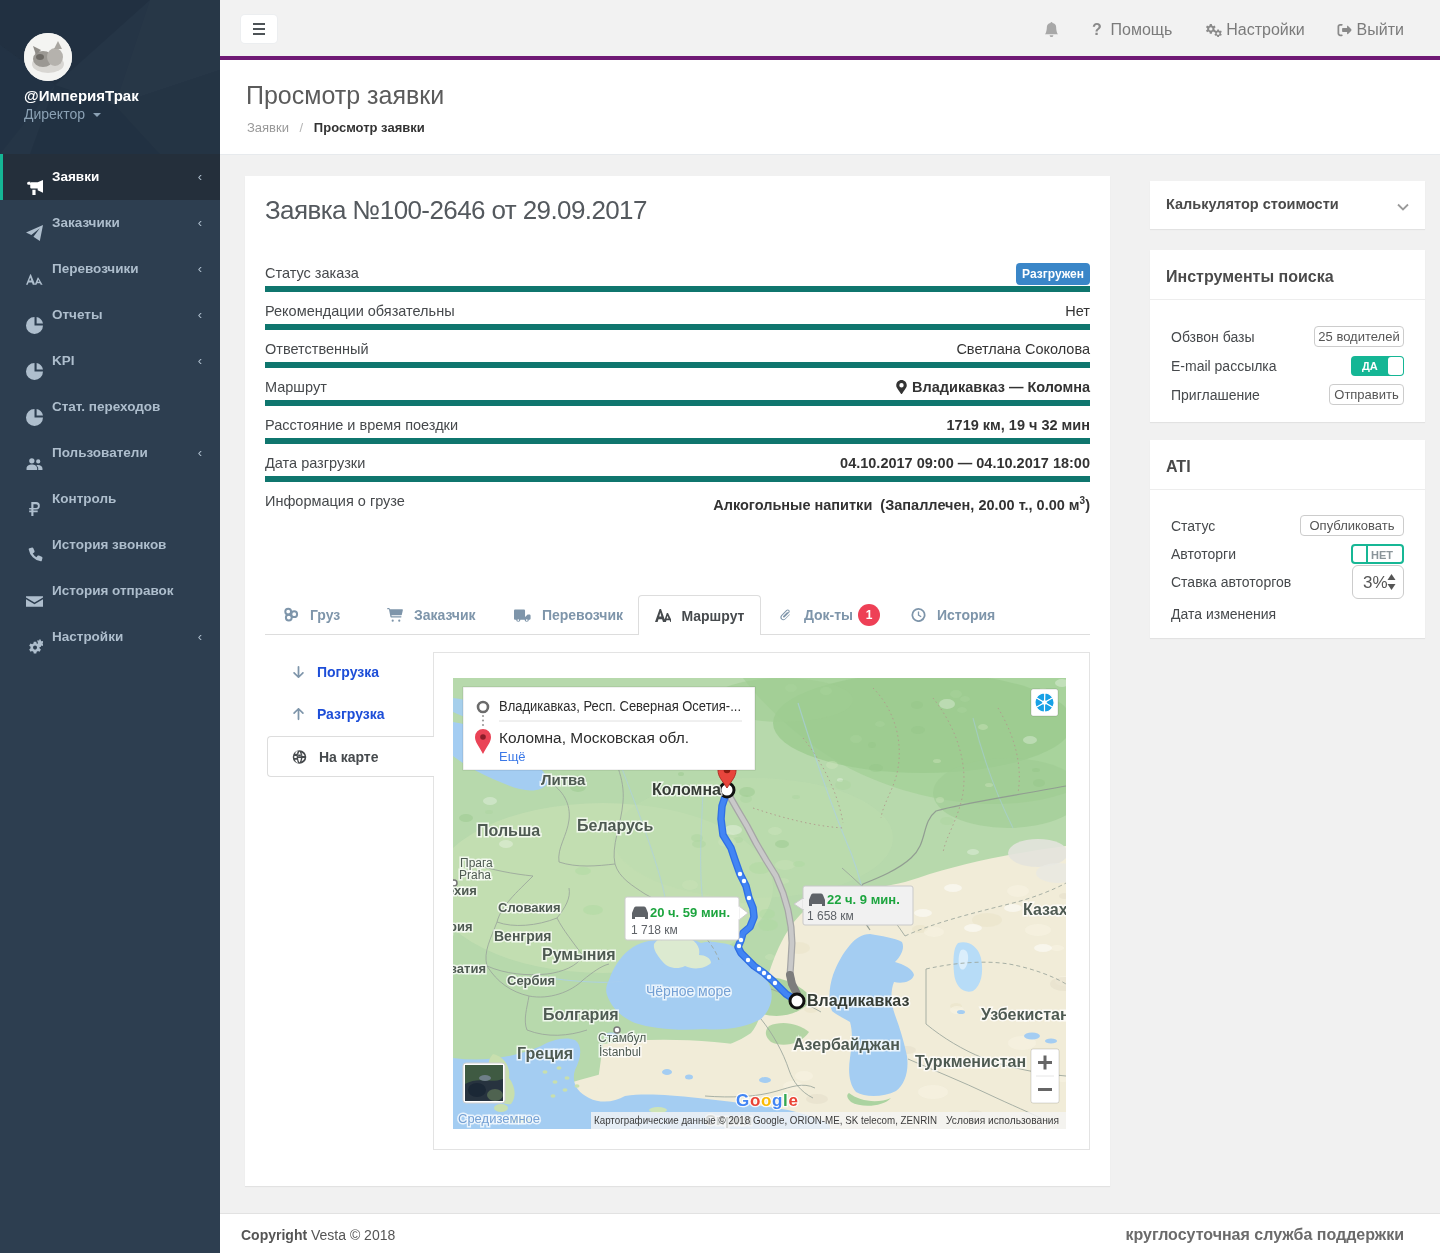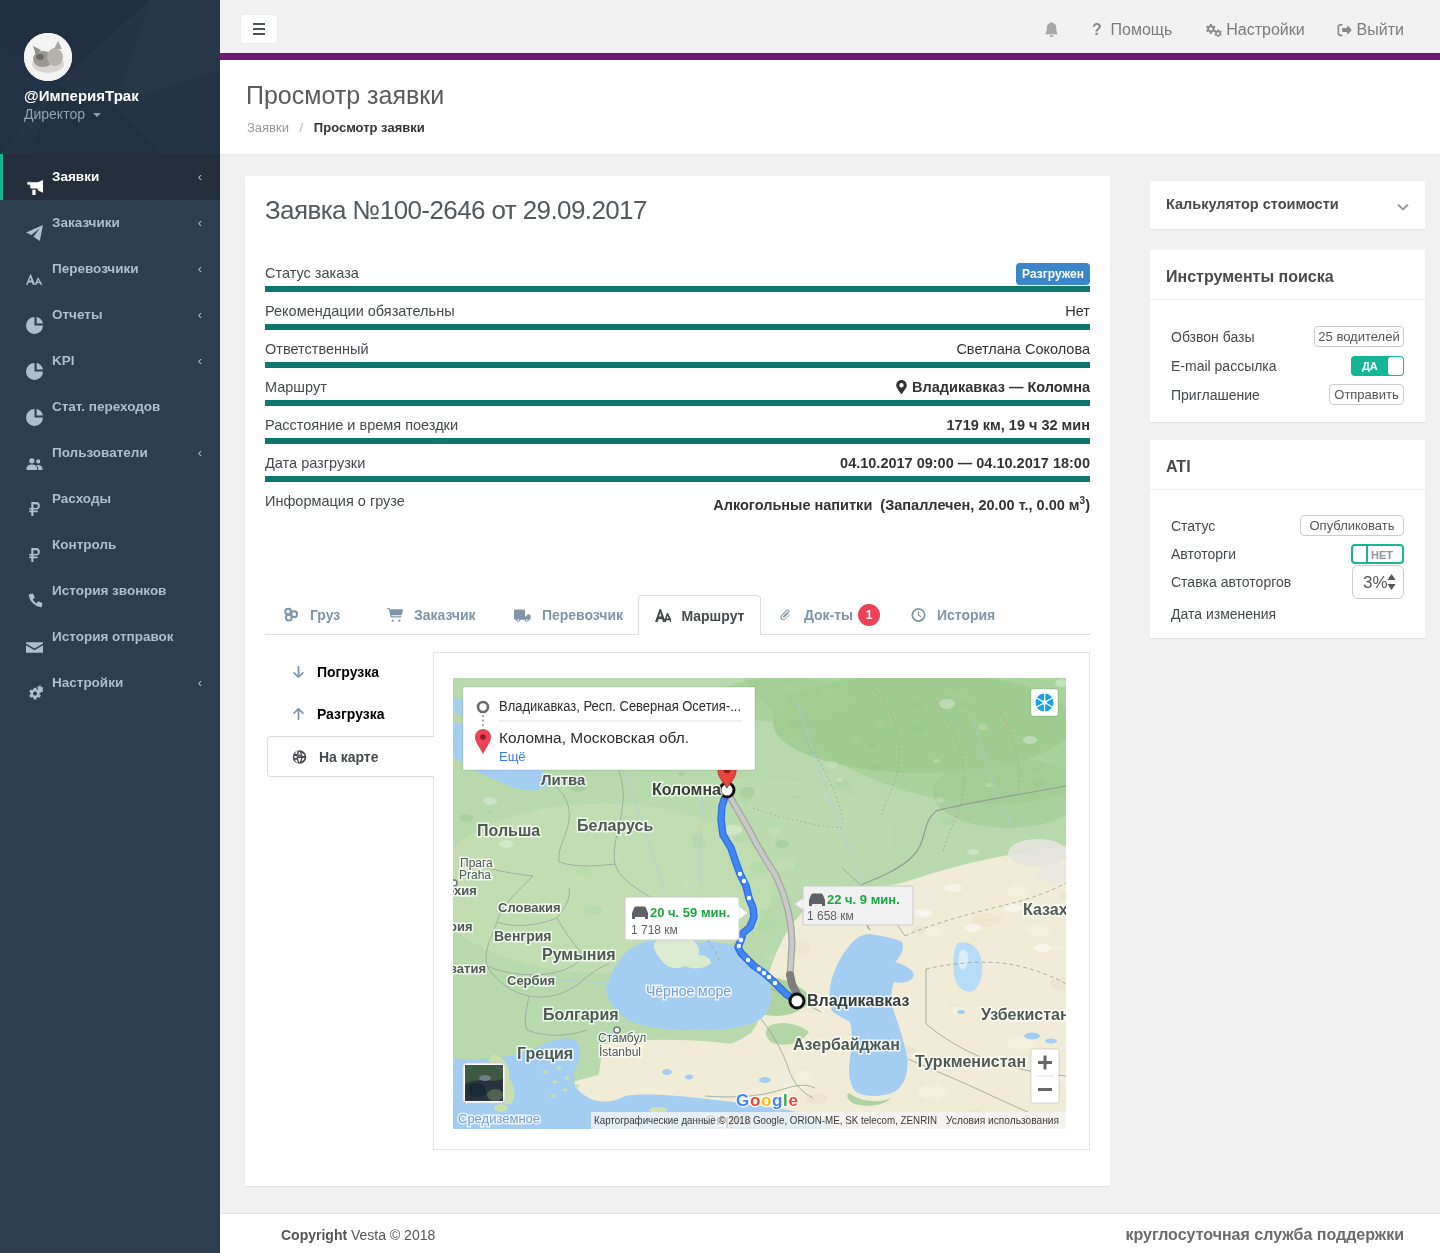--- a/index.html
+++ b/index.html
@@ -18,21 +18,21 @@
 .nav { position:absolute; top:154px; left:0; width:220px; }
 .nav a { display:block; position:relative; height:46px; line-height:46px; color:#aebecd; font-size:13.5px; font-weight:bold; text-decoration:none; padding-left:52px; }
 .nav a .ic { position:absolute; left:26px; top:15px; width:17px; height:17px; }
 .nav a .ic svg { width:17px; height:17px; fill:#aebecd; }
 .nav a .chev { position:absolute; right:18px; top:0; font-size:13px; color:#aebecd; font-weight:normal; }
 .nav a.active { background:#242f3b; color:#fff; border-left:3px solid #15b695; padding-left:49px; }
 .nav a.active .ic { left:23px; }
 .nav a.active .ic svg { fill:#fff; }
 
 
-.topbar { position:absolute; left:220px; top:0; width:1220px; height:60px; background:#f2f2f2; border-bottom:7px solid #701a75; }
+.topbar { position:absolute; left:220px; top:0; width:1220px; height:60px; background:#f2f2f2; border-bottom:4px solid #701a75; }
 .hamb { position:absolute; left:21px; top:15px; width:36px; height:28px; background:#fff; border-radius:4px; box-shadow:0 0 0 1px #eceef0; }
 .hamb i { position:absolute; left:12px; width:12px; height:2px; background:#4d5357; }
 .topmenu { position:absolute; right:36px; top:0; height:60px; line-height:60px; font-size:16px; color:#7b7b7b; }
 .topmenu span.item { margin-left:28px; }
 .topmenu svg { vertical-align:-2px; }
 
 
 .pagehead { position:absolute; left:220px; top:60px; width:1220px; height:95px; background:#fff; border-bottom:1px solid #e7eaed; }
 .pagehead h1 { position:absolute; left:26px; top:21px; font-size:25px; font-weight:normal; color:#5b5b5b; }
 .crumbs { position:absolute; left:27px; top:60px; font-size:13px; color:#999; }
@@ -53,21 +53,21 @@
 
 
 .tabs { position:absolute; left:20px; top:419px; width:825px; height:40px; border-bottom:1px solid #ddd; }
 .tab { position:absolute; top:0; height:40px; line-height:40px; font-size:14px; font-weight:bold; color:#7e95aa; }
 .tab svg { fill:#7e95aa; color:#7e95aa; vertical-align:-2px; margin-right:7px; }
 .tab.active { background:#fff; border:1px solid #ddd; border-bottom:none; border-radius:4px 4px 0 0; color:#464a4d; text-align:center; }
 .tab.active svg { fill:#464a4d; color:#464a4d; }
 .rbadge { display:inline-block; background:#ee4056; color:#fff; border-radius:50%; width:22px; height:22px; line-height:22px; text-align:center; font-size:12px; font-weight:bold; margin-left:5px; vertical-align:1px; }
 
 
-.vtab { position:absolute; font-size:14px; font-weight:bold; color:#000000; }
+.vtab { position:absolute; font-size:14px; font-weight:bold; color:#1d4ed8; }
 .vtab svg { fill:#7e95aa; vertical-align:-2px; margin-right:8px; }
 .vtab.active { color:#464a4d; background:#fff; border:1px solid #ddd; border-right:none; border-radius:4px 0 0 4px; z-index:3; }
 .vtab.active svg { fill:#464a4d; }
 .mapbox { position:absolute; left:188px; top:476px; width:657px; height:498px; border:1px solid #e3e3e3; }
 
 
 .rc1 { left:1150px; top:181px; width:275px; height:48px; }
 .rc1 .t { position:absolute; left:16px; top:15px; font-size:14.5px; font-weight:bold; color:#4a4a4a; }
 .rc1 .chev { position:absolute; right:16px; top:17px; color:#9a9a9a; font-size:14px; }
 .rc2 { left:1150px; top:250px; width:275px; height:172px; }
@@ -82,21 +82,21 @@
 .sw-on .lbl { position:absolute; left:11px; top:4px; color:#fff; font-size:11px; font-weight:bold; }
 .sw-off { position:absolute; right:0; width:53px; height:20px; background:#fff; border:2px solid #17b795; border-radius:4px; }
 .sw-off .knob { position:absolute; left:13px; top:0; width:2px; height:16px; background:#17b795; }
 .sw-off .lbl { position:absolute; right:9px; top:3px; color:#8a9499; font-size:11px; font-weight:bold; }
 .spin { position:absolute; right:0; top:-6px; width:52px; height:34px; background:#fff; border:1px solid #ccc; border-radius:6px; }
 .spin .num { position:absolute; left:10px; top:7px; font-size:17px; color:#555; }
 .spin .arr { position:absolute; right:7px; top:6px; }
 
 
 .footer { position:absolute; left:220px; top:1213px; width:1220px; height:40px; border-top:1px solid #e2e2e2; background:#fff; }
-.footer .l { position:absolute; left:21px; top:13px; font-size:14px; color:#555;margin-left:40px; }
+.footer .l { position:absolute; left:21px; top:13px; font-size:14px; color:#555; }
 .footer .r { position:absolute; right:36px; top:12px; font-size:16px; color:#6b6b6b; font-weight:bold; }
 </style>
 </head>
 <body>
 
 <div class="sidebar">
   <div class="sb-head">
     <svg class="poly" viewBox="0 0 220 154" preserveAspectRatio="none">
       <polygon points="0,0 150,0 55,85 0,45" fill="#213041"></polygon>
       <polygon points="150,0 220,0 220,70 115,105" fill="#273747"></polygon>
@@ -150,25 +150,20 @@
             <g fill="inherit">
               <path d="M8 0a8 8 0 1 0 8 8H8V0z"></path>
               <path d="M10 0a8 8 0 0 1 6 6h-6V0z"></path>
             </g>
           </svg></span>Стат. переходов</a>
       <a class=""><span class="ic"><svg viewBox="0 0 16 16">
             <g fill="inherit">
               <path d="M5.5 8a2.5 2.5 0 1 0 0-5 2.5 2.5 0 0 0 0 5zm6 0a2 2 0 1 0 0-4 2 2 0 0 0 0 4zM5.5 9C3 9 .5 10.3.5 12.5V14h10v-1.5C10.5 10.3 8 9 5.5 9zm6 .5c-.6 0-1.2.1-1.7.3 1 .8 1.7 1.7 1.7 2.7V14h4v-1.3c0-1.9-2-3.2-4-3.2z"></path>
             </g>
           </svg></span>Пользователи<span class="chev">‹</span></a>
-      <a class=""><span class="ic"><svg viewBox="0 0 16 16">
-            <g fill="inherit">
-              <path d="M5 1h4.5a3.5 3.5 0 0 1 0 7H7v1h4v1.5H7V14H5v-3.5H3V9h2V8H3V6.5h2V1zm2 2v3.5h2.5a1.75 1.75 0 0 0 0-3.5H7z"></path>
-            </g>
-          </svg></span>Расходы</a>
       <a class=""><span class="ic"><svg viewBox="0 0 16 16">
             <g fill="inherit">
               <path d="M5 1h4.5a3.5 3.5 0 0 1 0 7H7v1h4v1.5H7V14H5v-3.5H3V9h2V8H3V6.5h2V1zm2 2v3.5h2.5a1.75 1.75 0 0 0 0-3.5H7z"></path>
             </g>
           </svg></span>Контроль</a>
       <a class=""><span class="ic"><svg viewBox="0 0 16 16">
             <g fill="inherit">
               <path d="M3.3 1.1l2.4-.6c.5-.1 1 .2 1.2.7l1.1 2.6c.2.4.1 1-.3 1.3L6.3 6.2a10.8 10.8 0 0 0 3.5 3.5l1.1-1.4c.3-.4.9-.5 1.3-.3l2.6 1.1c.5.2.8.7.7 1.2l-.6 2.4c-.1.5-.5.8-1 .8A13.9 13.9 0 0 1 2.5 2.1c0-.5.3-.9.8-1z"></path>
             </g>
           </svg></span>История звонков</a>

